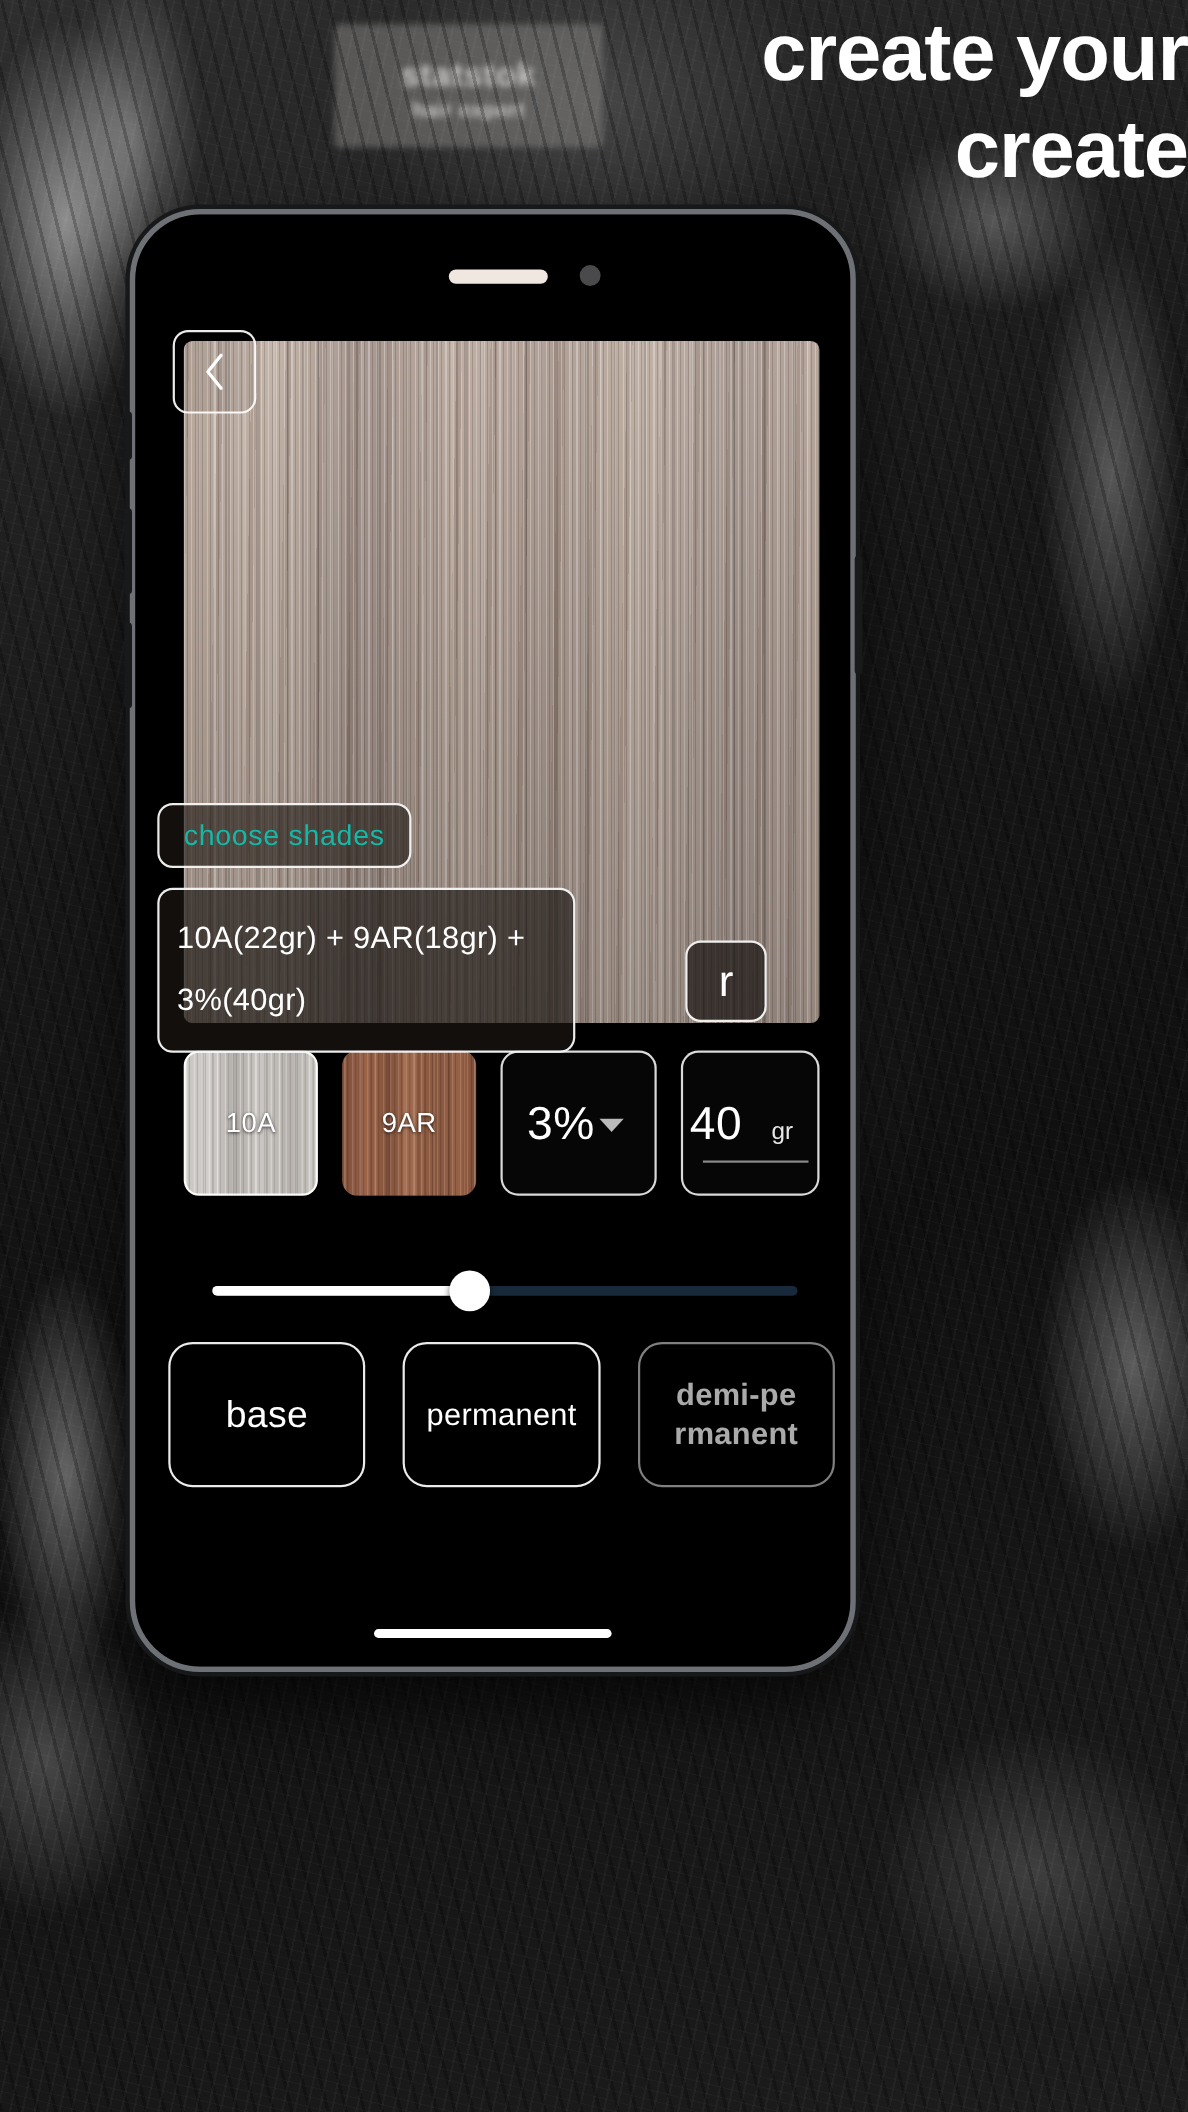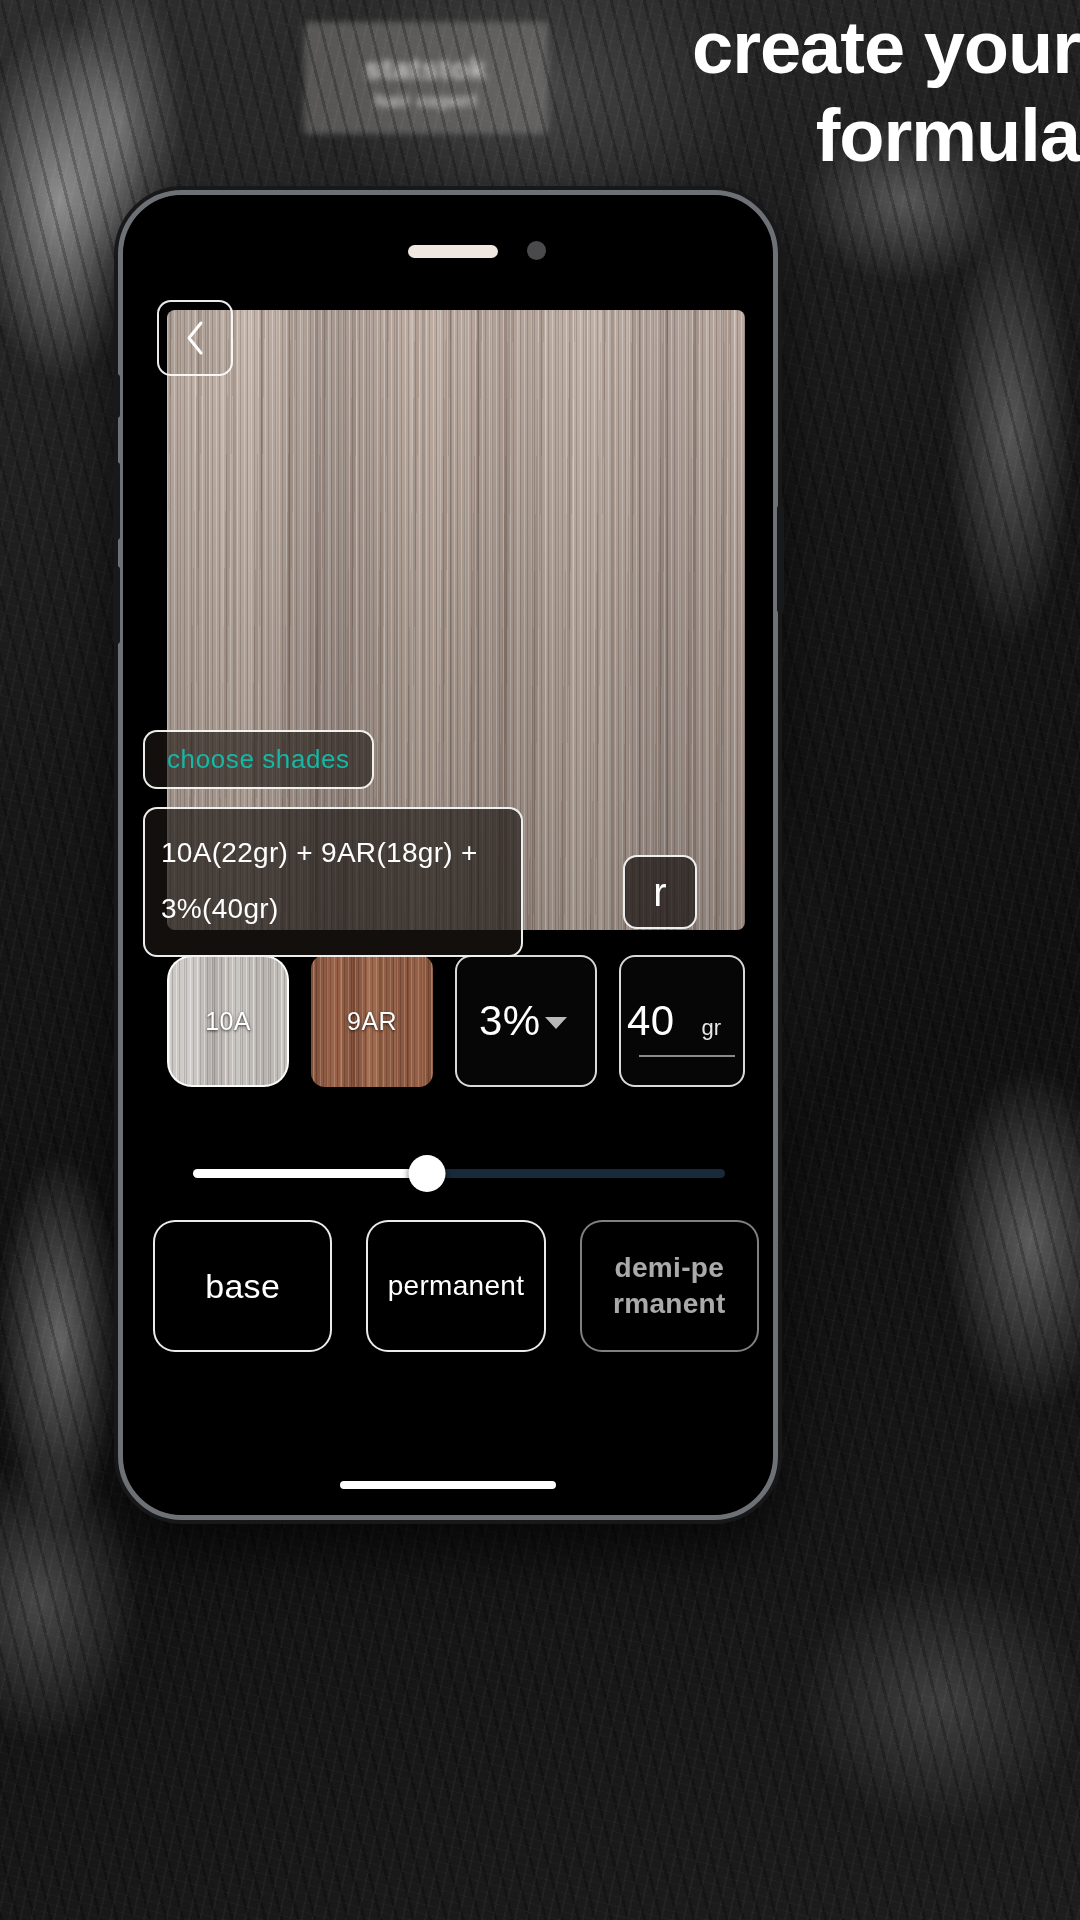--- a/index.html
+++ b/index.html
@@ -223,21 +223,20 @@
     font-size: 25px;
     letter-spacing: .4px;
     text-shadow: 0 1px 3px rgba(0,0,0,.75);
   }
   .swatch.silver {
     background-color: #b9b4b0;
     background-image:
       repeating-linear-gradient(90deg, rgba(255,255,255,.38) 0 1px, rgba(0,0,0,0) 1px 3px, rgba(0,0,0,.14) 3px 4px, rgba(0,0,0,0) 4px 7px),
       repeating-linear-gradient(90deg, rgba(255,255,255,.18) 0 2px, rgba(0,0,0,0) 2px 14px, rgba(0,0,0,.12) 14px 16px, rgba(0,0,0,0) 16px 28px),
       linear-gradient(90deg, #c9c5c1 0%, #d2cecb 18%, #b2ada9 38%, #cac6c2 58%, #b6b1ad 78%, #c6c2be 100%);
-    border-radius: 25px;
   }
   .swatch.copper {
     border-color: transparent;
     background-color: #8e5b43;
     background-image:
       repeating-linear-gradient(90deg, rgba(255,255,255,.18) 0 1px, rgba(0,0,0,0) 1px 3px, rgba(0,0,0,.18) 3px 4px, rgba(0,0,0,0) 4px 7px),
       repeating-linear-gradient(90deg, rgba(255,210,180,.14) 0 2px, rgba(0,0,0,0) 2px 13px, rgba(0,0,0,.14) 13px 15px, rgba(0,0,0,0) 15px 27px),
       linear-gradient(90deg, #7e4f39 0%, #9d6449 16%, #84523b 34%, #a06a4d 52%, #86553d 70%, #986146 88%, #804f39 100%);
   }
   .field {
@@ -335,21 +334,21 @@
 
 <div id="bg">
   <div id="bg-plaque">
     <div class="pl1">statstok</div>
     <div class="pl2">hair expert</div>
   </div>
 </div>
 
 <div id="headline">
   <div>create your</div>
-  <div>formula</div>
+  <div>create</div>
 </div>
 
 <div class="hw" id="hw-mute"></div>
 <div class="hw" id="hw-up"></div>
 <div class="hw" id="hw-down"></div>
 <div class="hw" id="hw-power"></div>
 
 <div id="phone">
   <div id="screen">
 

